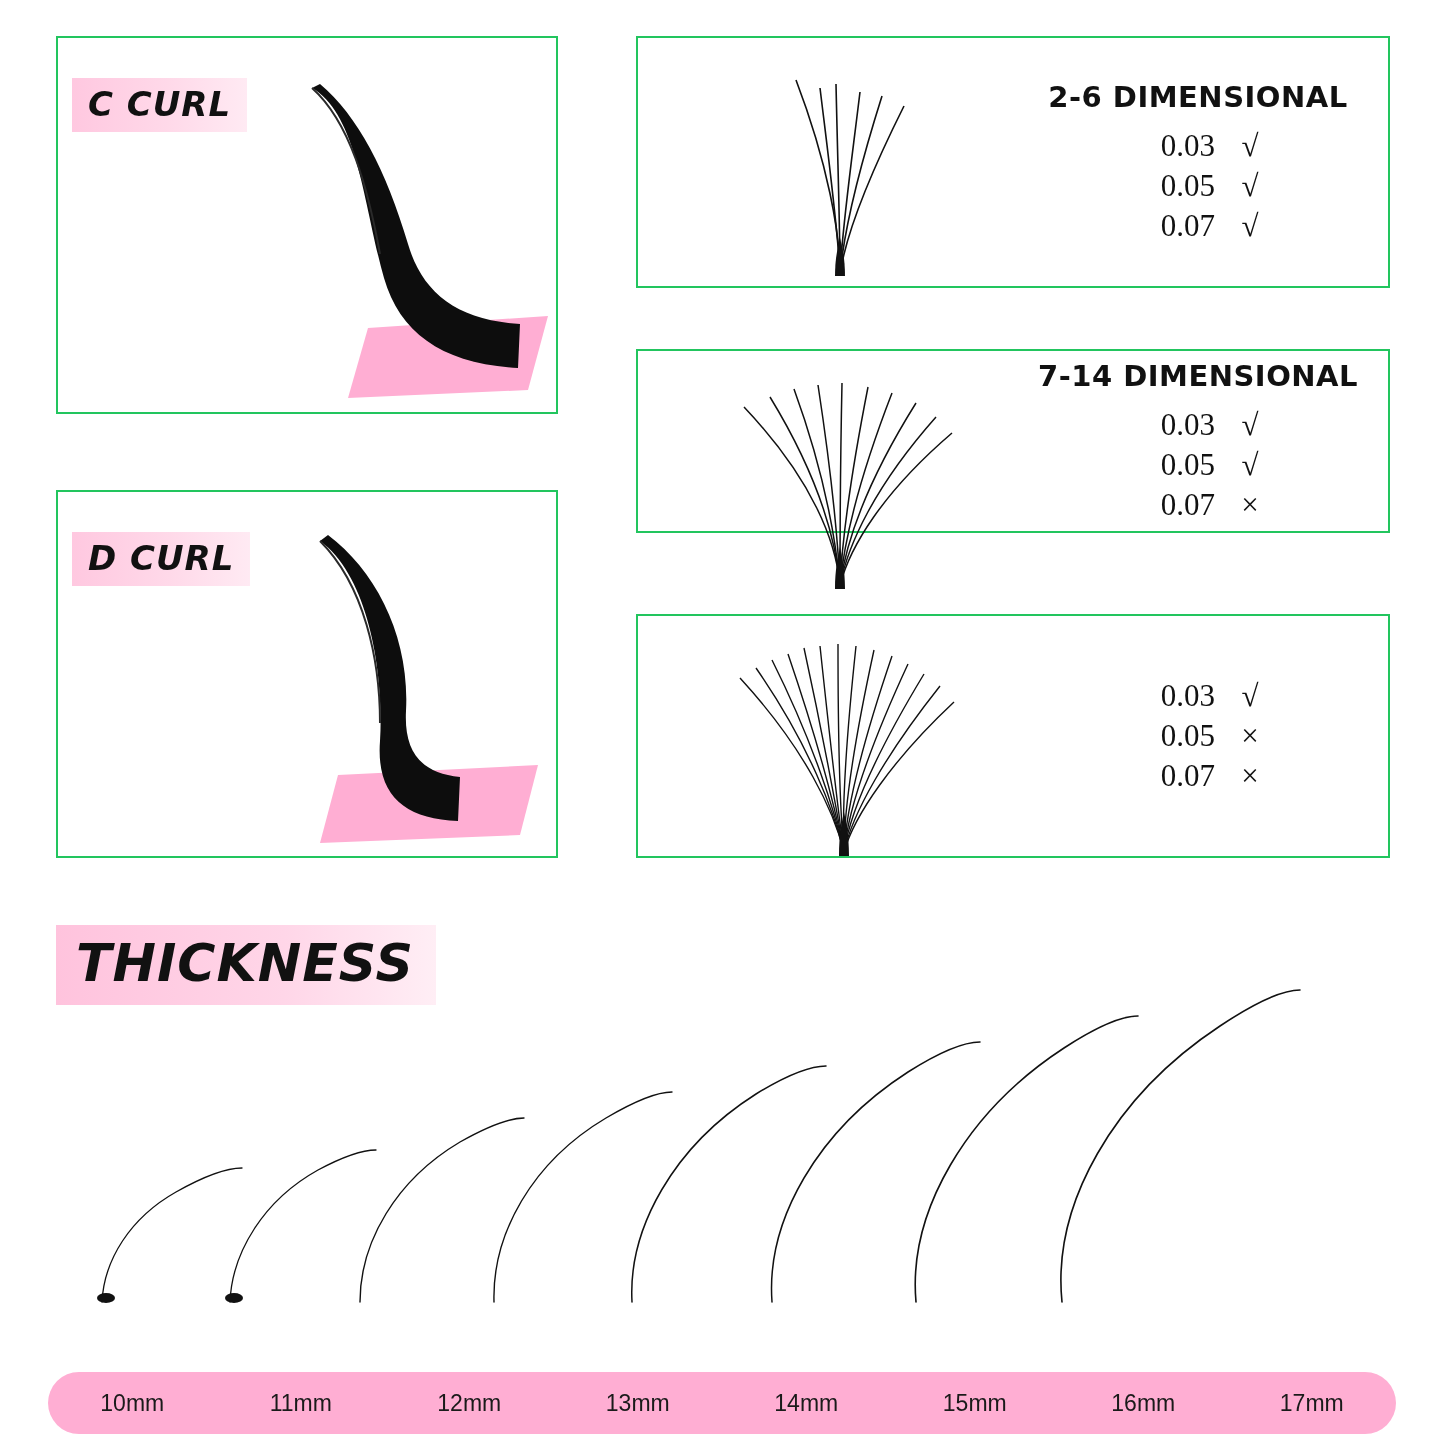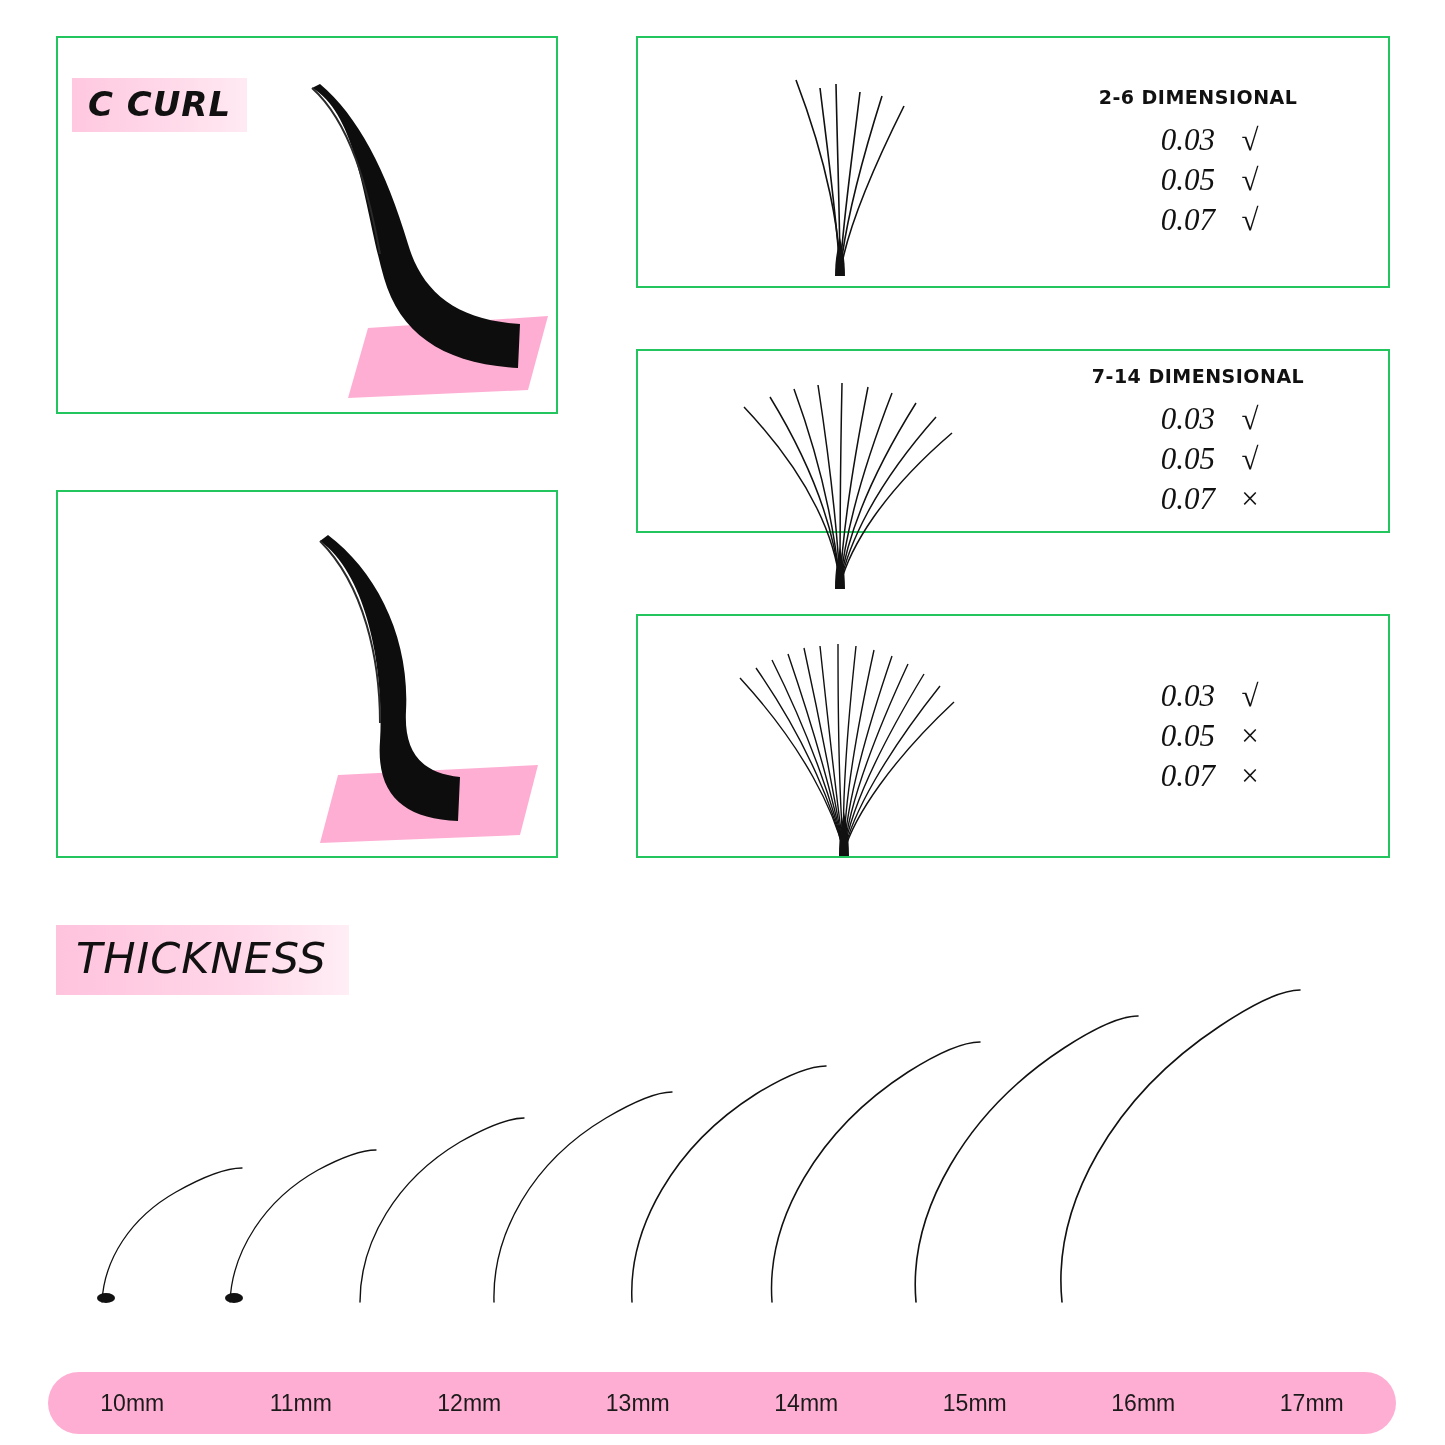--- a/index.html
+++ b/index.html
@@ -67,50 +67,50 @@
     width: 380px;
     height: 100%;
     display: flex;
     flex-direction: column;
     align-items: center;
     justify-content: center;
   }
   .dim-title {
     font-family: "DejaVu Sans", sans-serif;
     font-weight: 700;
-    font-size: 19px;
+    font-size: 29px;
     letter-spacing: 0.5px;
     color: #111111;
     margin-bottom: 14px;
     white-space: nowrap;
   }
   .dim-rows { display: flex; flex-direction: column; gap: 4px; }
   .dim-row {
     display: flex;
     align-items: center;
     font-family: "Liberation Serif", serif;
     font-size: 31px;
     color: #111111;
   }
-  .dim-row .thick { width: 104px; text-align: right; font-style: italic; }
+  .dim-row .thick { width: 104px; text-align: right; }
   .dim-row .mark  { width: 70px; text-align: center; font-size: 31px; }
 
   
   #thickness-tag {
     position: absolute;
     left: 56px;
     top: 925px;
     padding: 8px 22px 12px 20px;
     background: linear-gradient(90deg,#ffc3dd 0%, #ffd6e8 60%, #ffeef5 100%);
   }
   #thickness-tag span {
     font-family: "DejaVu Sans", sans-serif;
-    font-weight: 400;
+    font-weight: 700;
     font-style: italic;
-    font-size: 43px;
+    font-size: 52px;
     letter-spacing: 1px;
     color: #111111;
     white-space: nowrap;
   }
 
   #lash-row {
     position: absolute;
     left: 60px;
     top: 960px;
     width: 1330px;
@@ -147,20 +147,23 @@
   <div class="lash-art" id="curl-c-art">
     <svg viewBox="0 0 360 330" width="360" height="330" xmlns="http://www.w3.org/2000/svg">
       <polygon points="160,250 340,238 320,312 140,320" fill="#ffaed3"></polygon>
       <path d="M104,10 C150,36 156,130 176,200 C192,256 236,286 310,290 L312,246 C248,242 214,214 200,166 C178,92 150,38 112,6 Z" fill="#0d0d0d"></path>
       <path d="M104,10 C142,44 160,110 172,176" stroke="#2a2a2a" stroke-width="2" fill="none"></path>
     </svg>
   </div>
 </div>
 
 <div class="panel" id="curl-d-panel">
+  <div class="curl-tag">
+    <span>D CURL</span>
+  </div>
   <div class="lash-art" id="curl-d-art">
     <svg viewBox="0 0 360 320" width="360" height="320" xmlns="http://www.w3.org/2000/svg">
       <polygon points="130,248 330,238 312,308 112,316" fill="#ffaed3"></polygon>
       <path d="M112,14 C162,50 176,150 172,214 C168,268 196,292 250,294 L252,250 C212,246 196,224 198,184 C202,110 168,44 120,8 Z" fill="#0d0d0d"></path>
       <path d="M112,14 C156,58 172,132 172,196" stroke="#2a2a2a" stroke-width="2" fill="none"></path>
     </svg>
   </div>
 </div>
 
 <div class="panel" id="dim-panel-0">

